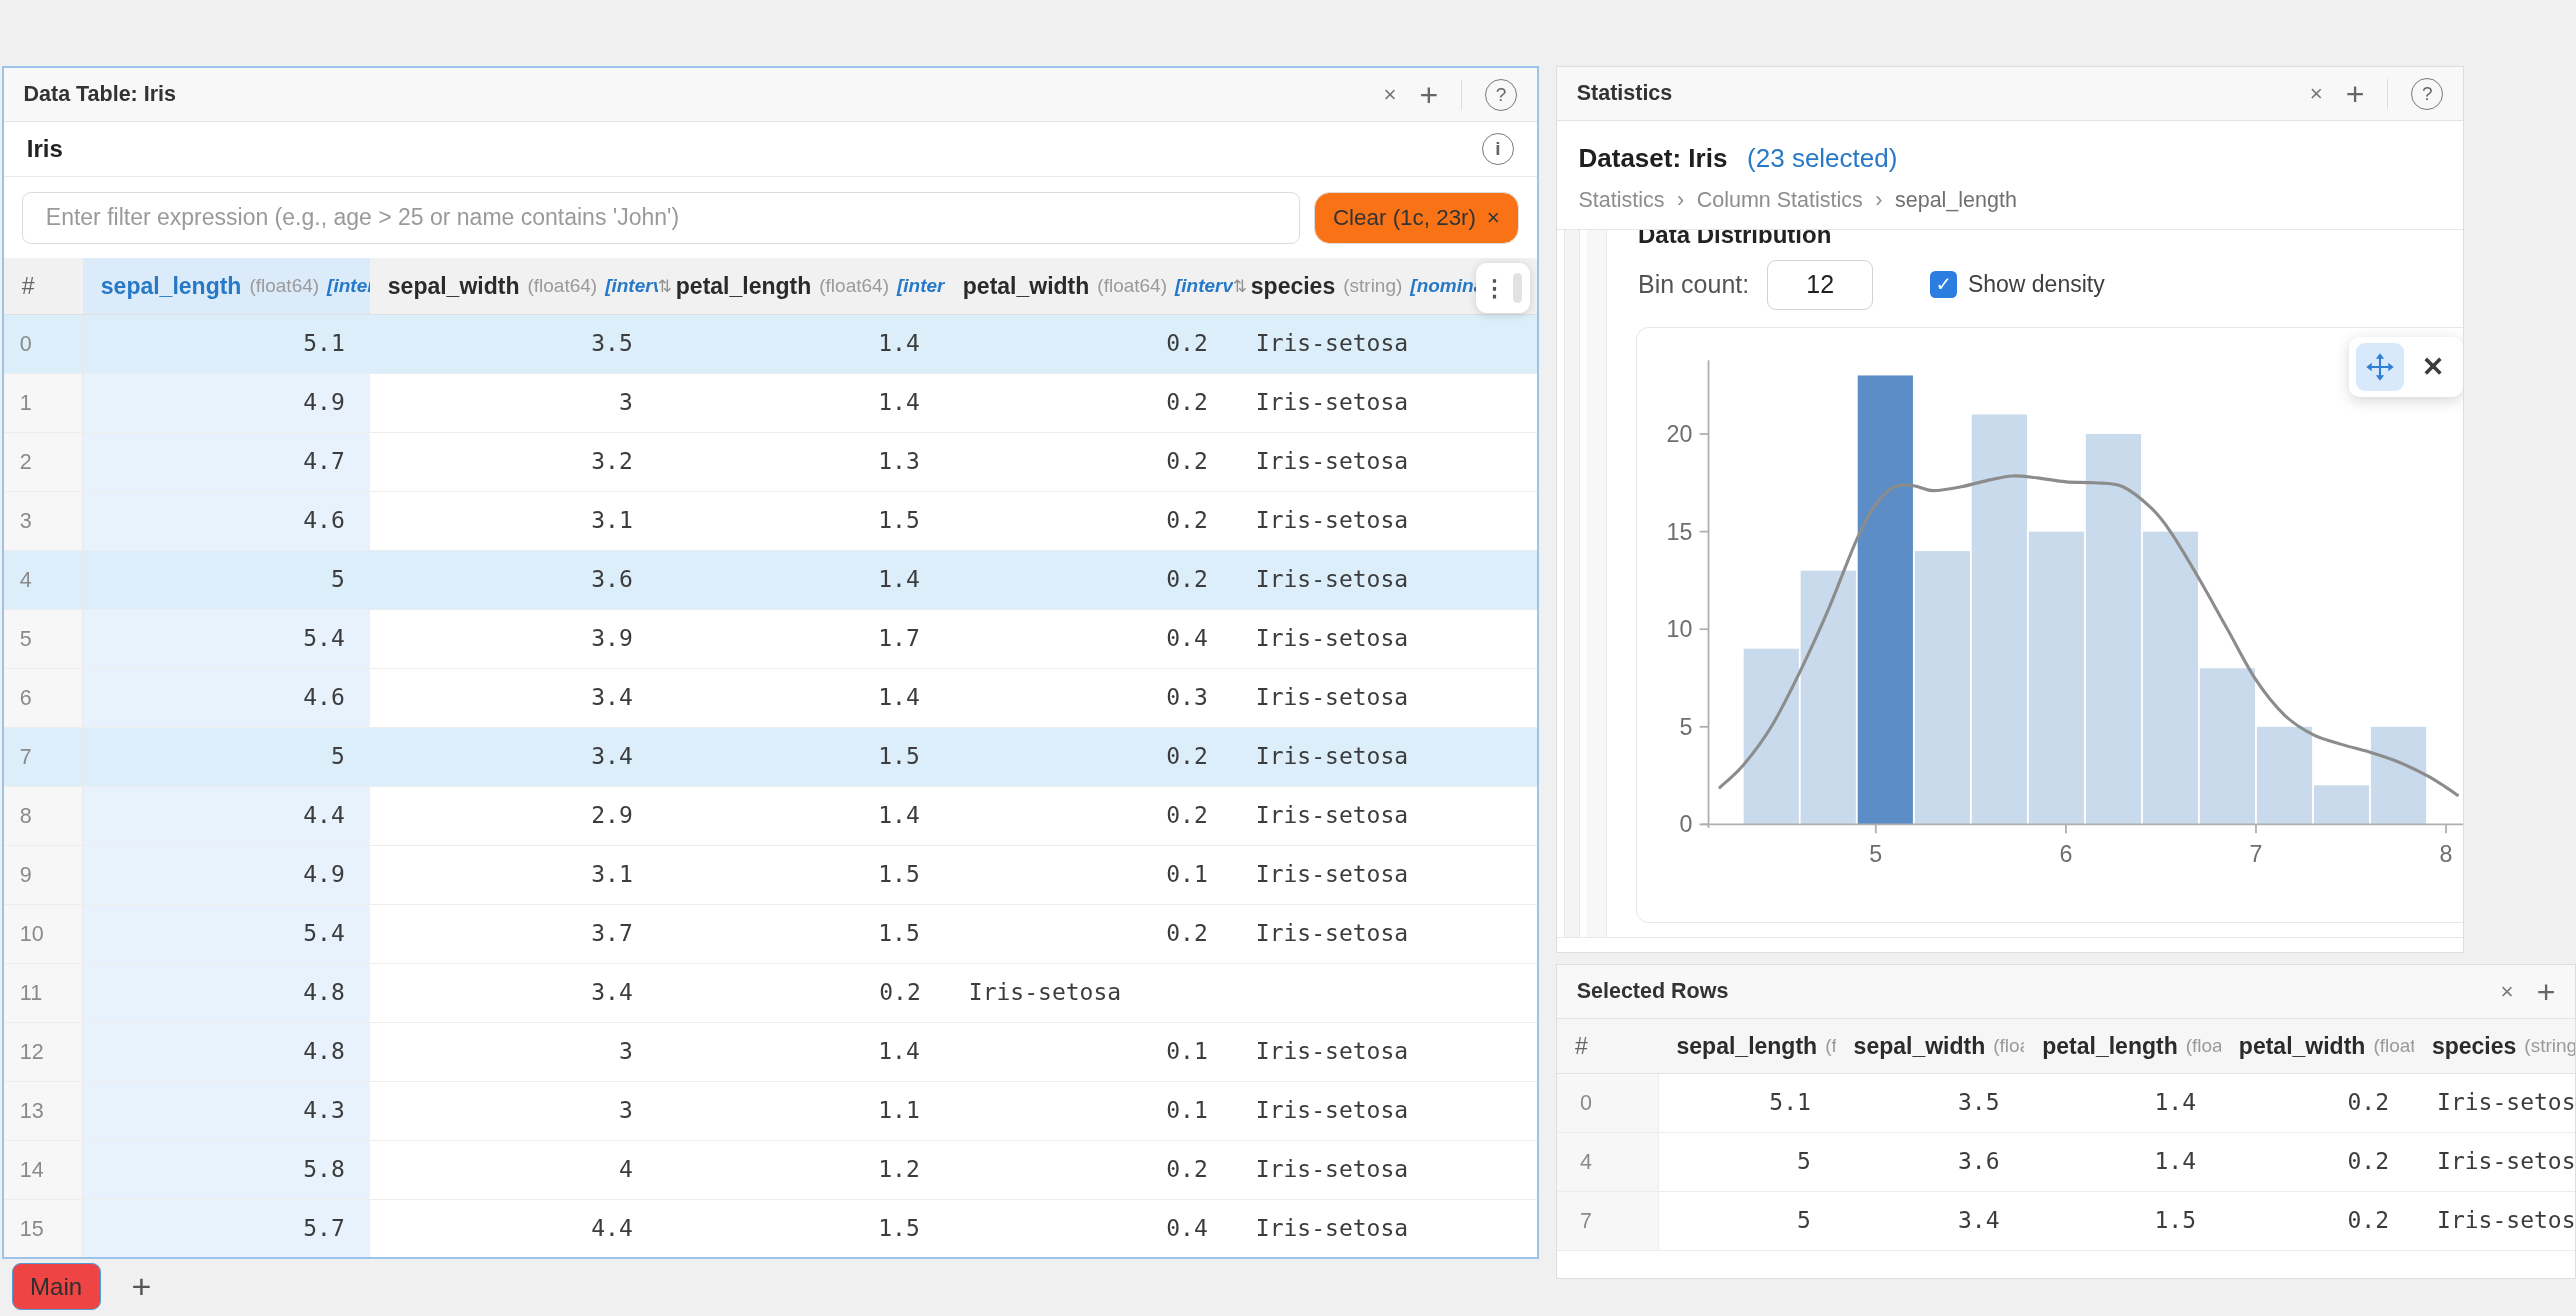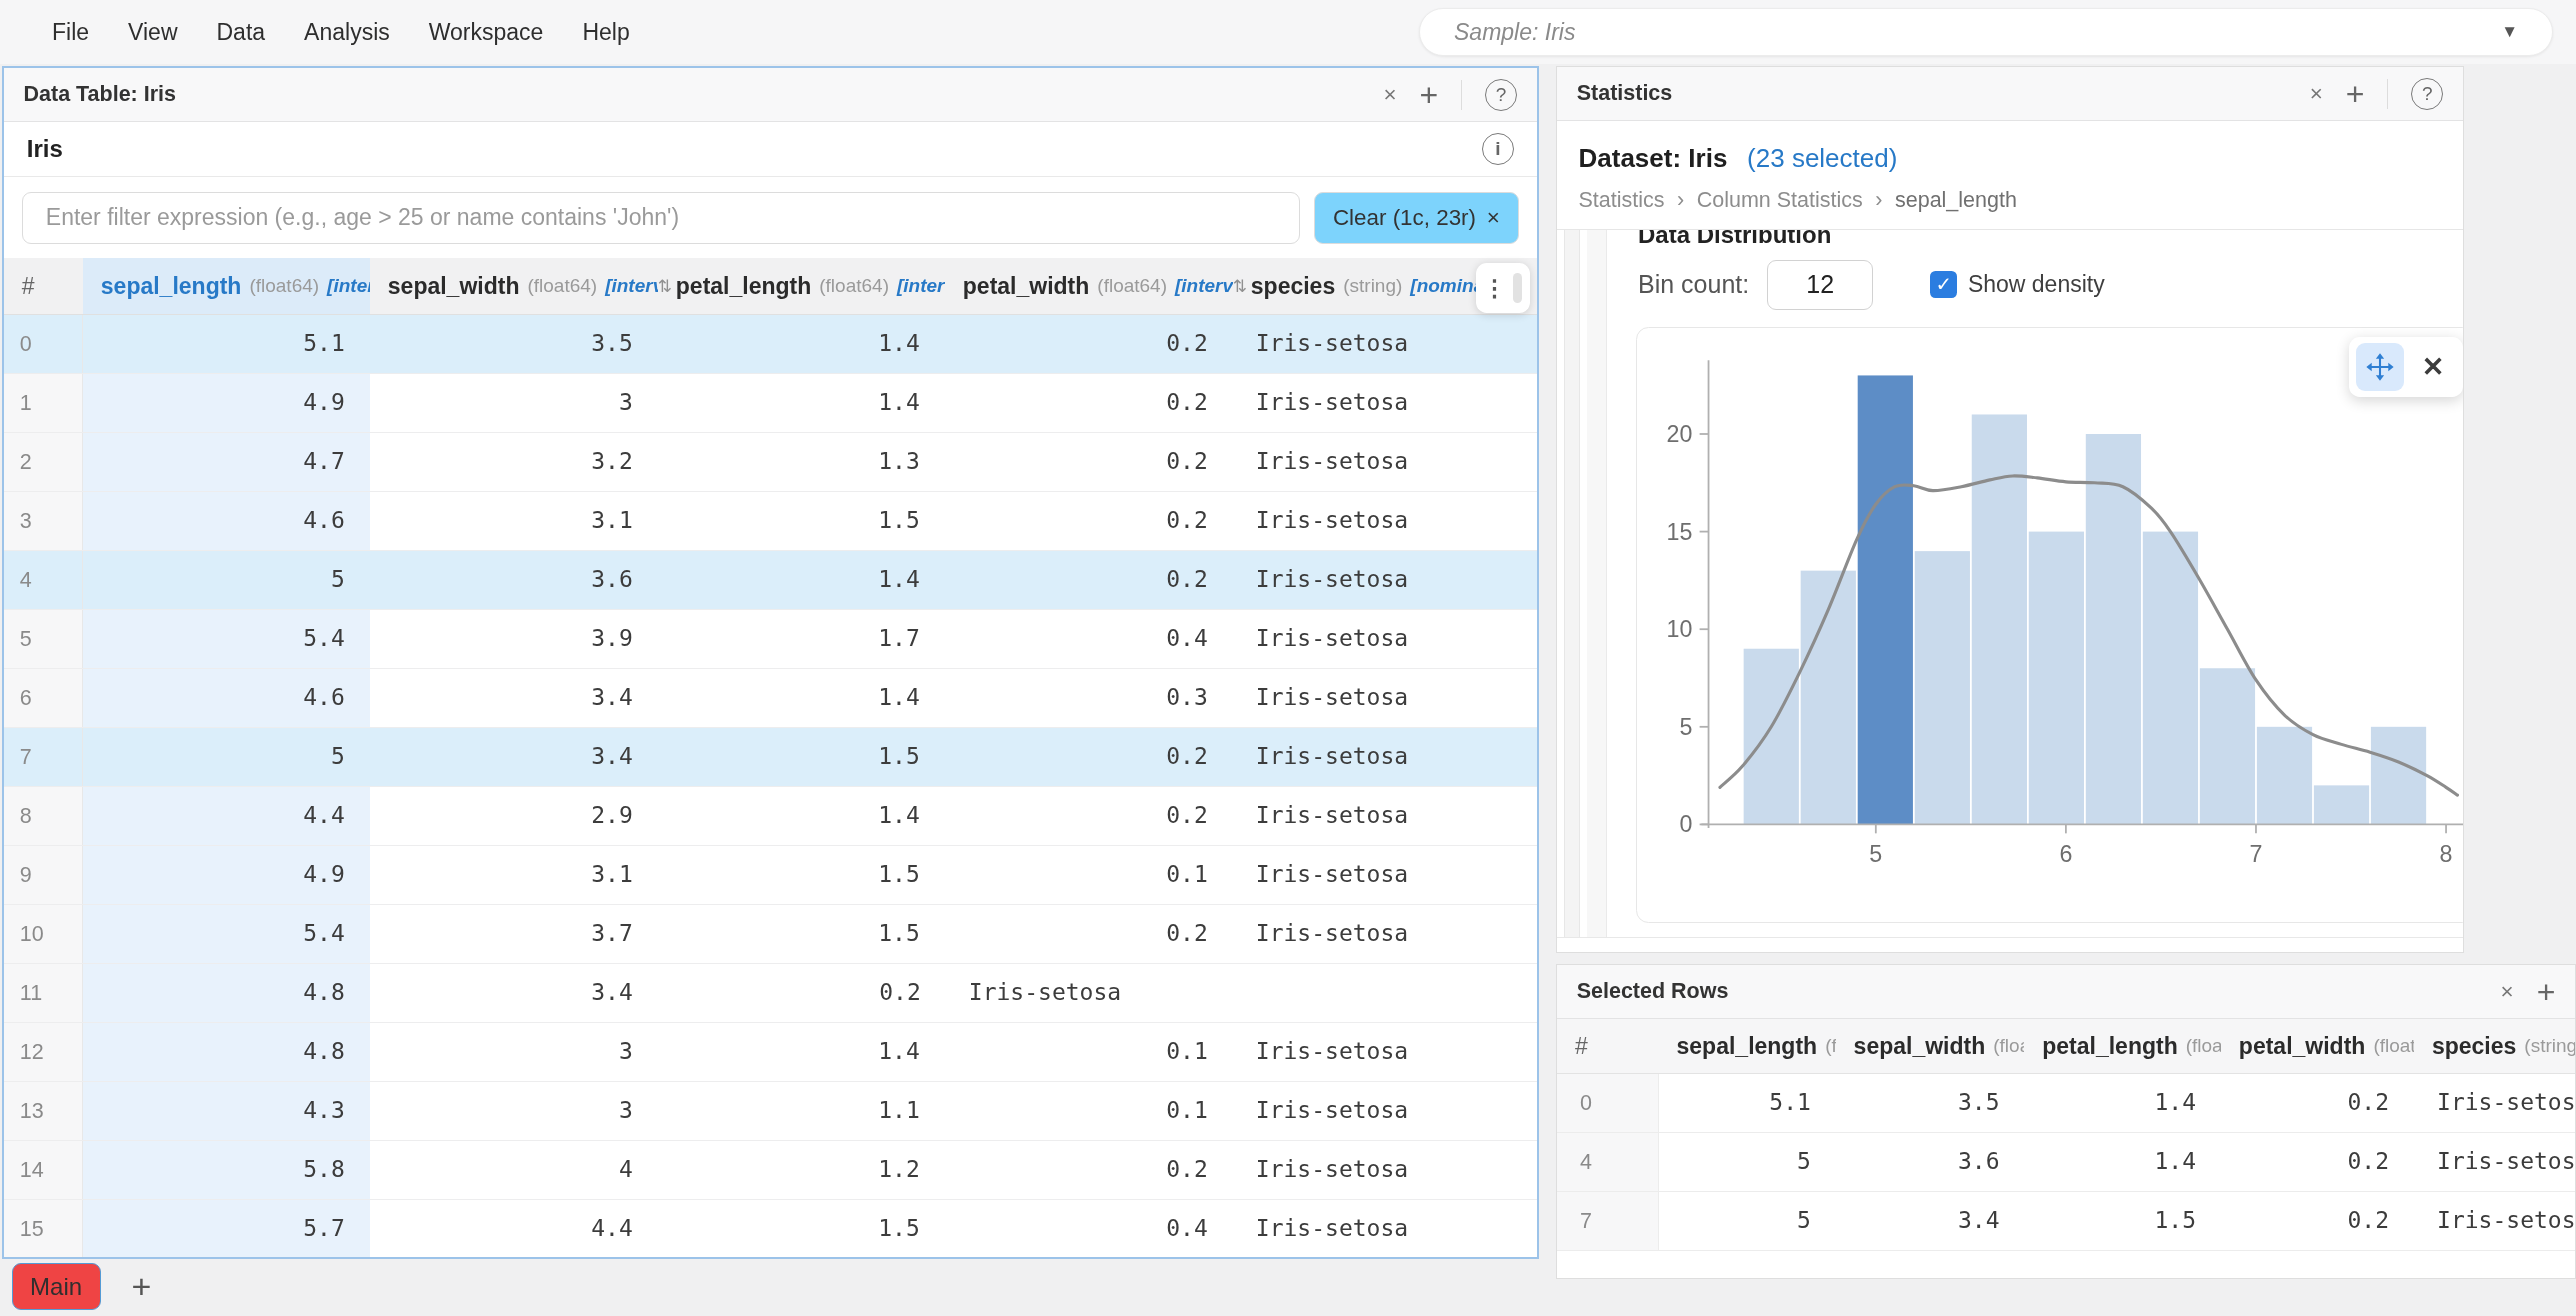--- a/index.html
+++ b/index.html
@@ -33,21 +33,21 @@
   .dt-panel { position:absolute; left:1.8px; top:66px; width:1537px; height:1193px; background:#fff;
               border:2.7px solid #9cc3e9; overflow:hidden; }
   .dataset-row { height:55px; display:flex; align-items:center; padding:0 23px;
                  border-bottom:0.9px solid #e9e9e9; font-size:24px; font-weight:600; color:#222; }
   .dataset-row .i-info { margin-left:auto; }
   .filter-row { height:81px; display:flex; align-items:center; padding:0 18px; gap:14.3px; }
   .filter-input { width:1308px; height:52px; border:1.8px solid #dcdcdc; border-radius:9px;
                   padding:0 23px; font-size:23px; color:#333; outline:none;
                   font-family:"Liberation Sans",sans-serif; }
   .filter-input::placeholder { color:#9a9a9a; }
-  .clear-btn { height:52px; border:1.8px solid #dcdcdc; border-radius:9px; background:#7dd3fc;
+  .clear-btn { height:52px; border:1.8px solid #dcdcdc; border-radius:16px; background:#f97316;
                padding:0 18px; font-size:22.4px; color:#333; display:flex; align-items:center;
                gap:10.7px; white-space:nowrap; }
   .grid { position:relative; }
   .thead { display:flex; height:57px; background:#f1f1f2; border-bottom:0.9px solid #e0e0e0; }
   .hcell { display:flex; align-items:center; gap:8px; padding-left:18px; font-size:23px;
            font-weight:700; color:#2b2b2b; white-space:nowrap; overflow:hidden; }
   .hcell .ctype { font-size:19px; color:#9a9a9a; font-weight:400; }
   .hcell .crole { font-size:19px; color:#2779c7; font-weight:600; font-style:italic; }
   .hcell.h-sel { background:#dcebf9; }
   .hcell.h-sel .cname { color:#2779c7; }
@@ -117,34 +117,20 @@
               border:1.8px solid #549bd5; border-radius:9px; display:flex; align-items:center;
               justify-content:center; font-size:24px; color:#2f2f2f; }
   .tab-add { position:absolute; left:118px; top:1263px; width:47px; height:47px; display:flex;
              align-items:center; justify-content:center; font-size:34px; font-weight:300; color:#555; }
 </style>
 </head>
 <body>
 
 <div class="app">
 
-  <div class="menubar">
-    <div class="menu-items" id="menu-items">
-        <span>File</span>
-        <span>View</span>
-        <span>Data</span>
-        <span>Analysis</span>
-        <span>Workspace</span>
-        <span>Help</span>
-      </div>
-    <div class="sample-select">
-      <span class="lbl">Sample: Iris</span>
-      <span class="caret">▼</span>
-    </div>
-  </div>
 
   <div class="dt-panel">
     <div class="panel-head">
       <span class="panel-title">Data Table: Iris</span>
       <div class="head-icons">
         <span class="i-x">×</span>
         <span class="i-plus">+</span>
         <span class="i-sep"></span>
         <span class="i-help">?</span>
       </div>

